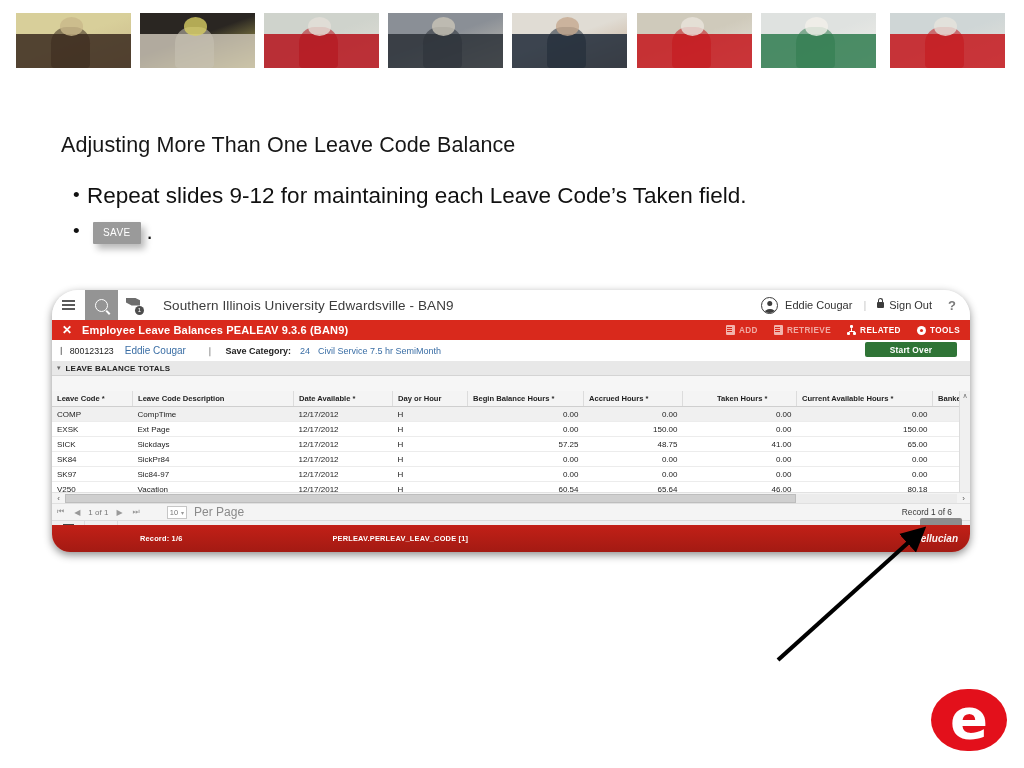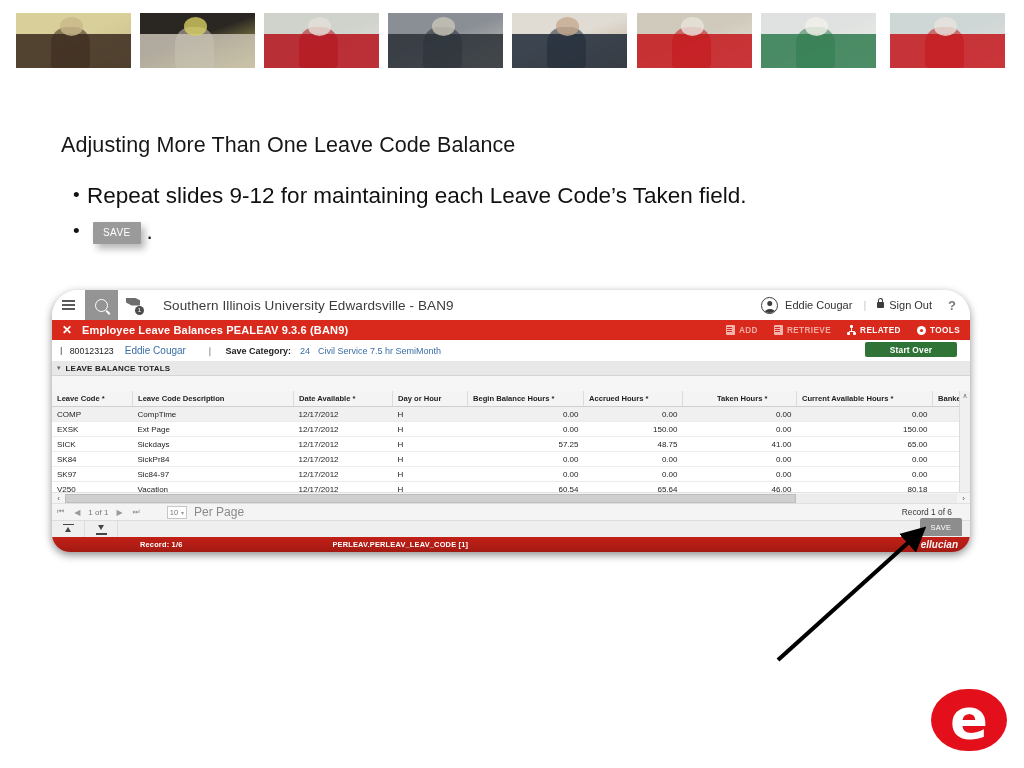--- a/index.html
+++ b/index.html
@@ -205,21 +205,21 @@
   .bi-g .tri{position:absolute;left:2px;width:0;height:0;
     border-left:3.5px solid transparent;border-right:3.5px solid transparent;}
   .save-tab{
     position:absolute;right:8px;top:228px;width:42px;height:18px;background:#8d8d8d;
     color:#fff;font-size:7.5px;display:flex;align-items:center;justify-content:center;
     letter-spacing:.4px;border-radius:2px 2px 0 0;
   }
 
   
   .status-bar{
-    position:absolute;left:0;bottom:0;width:100%;height:15px;
+    position:absolute;left:0;bottom:0;width:100%;height:27px;
     background:linear-gradient(#c22017,#a31a13);
     display:flex;align-items:center;color:#fff;font-size:7.4px;font-weight:bold;
   }
   .st-rec{margin-left:88px;letter-spacing:.2px;}
   .st-mid{margin-left:150px;letter-spacing:.2px;}
   .st-logo{margin-left:auto;margin-right:12px;font-size:10px;font-style:italic;font-weight:bold;color:#fff;opacity:.95;}
 
   
   .arrow-svg{position:absolute;left:760px;top:510px;width:230px;height:170px;pointer-events:none;}
 

